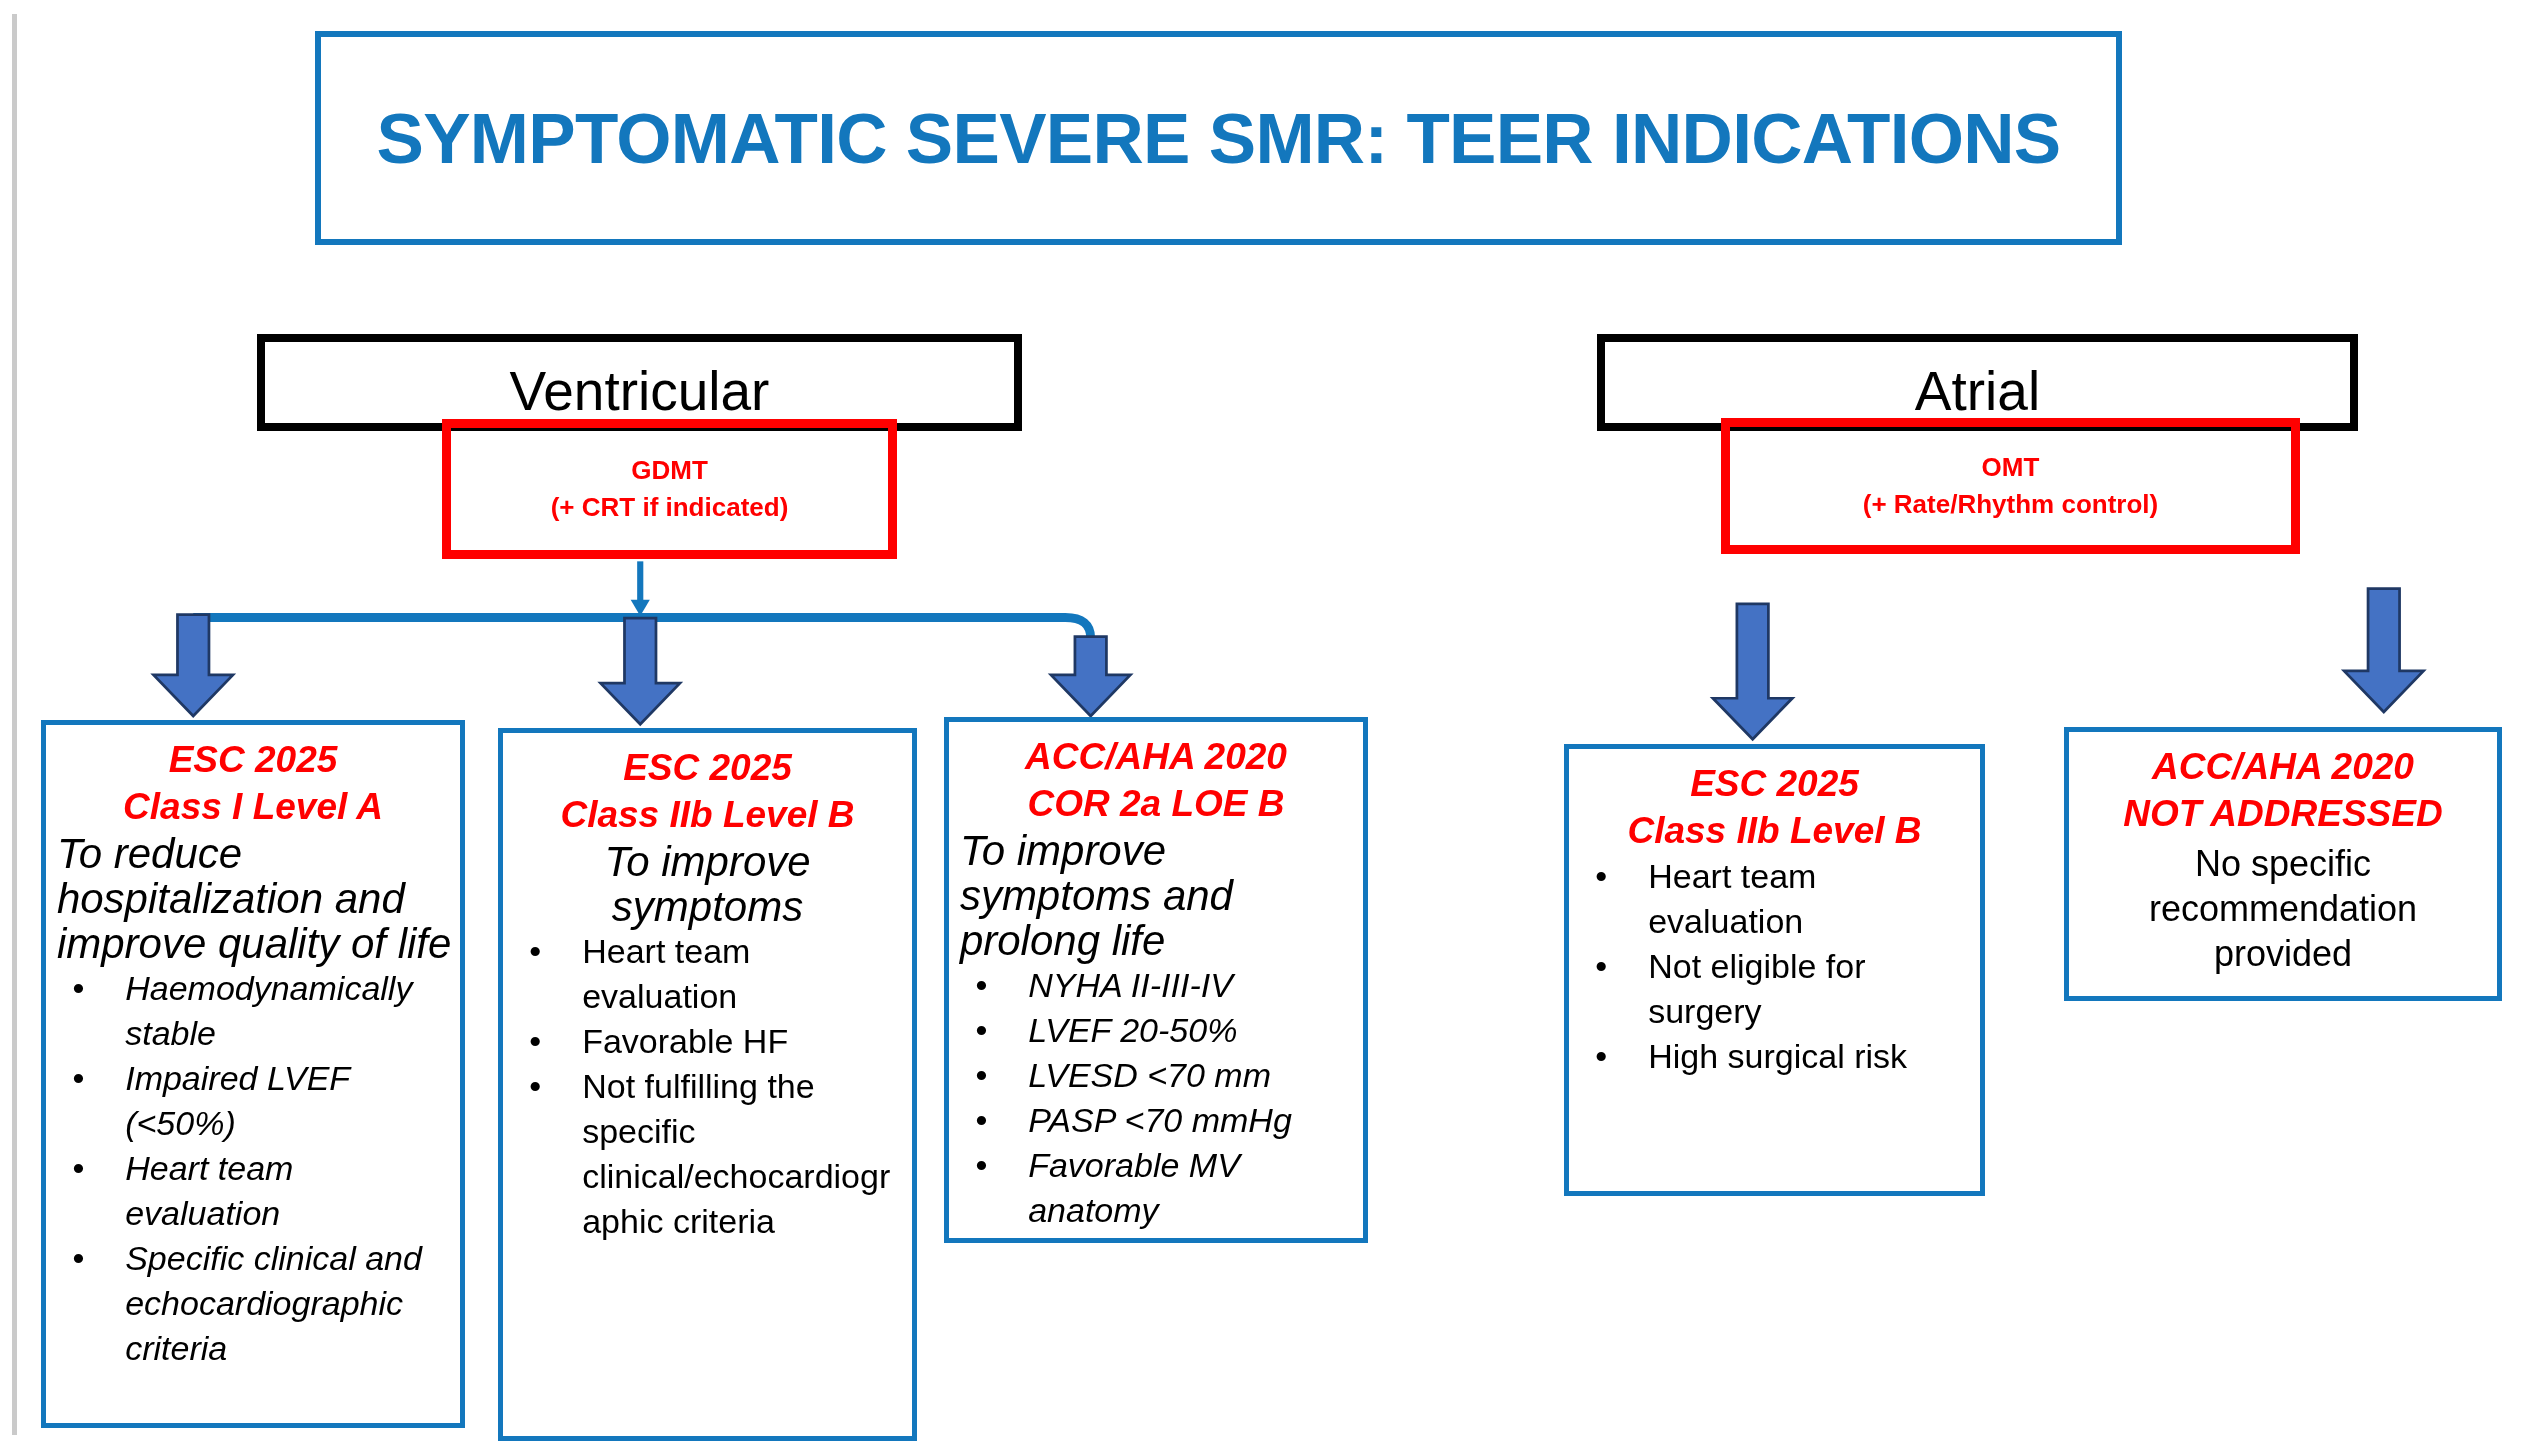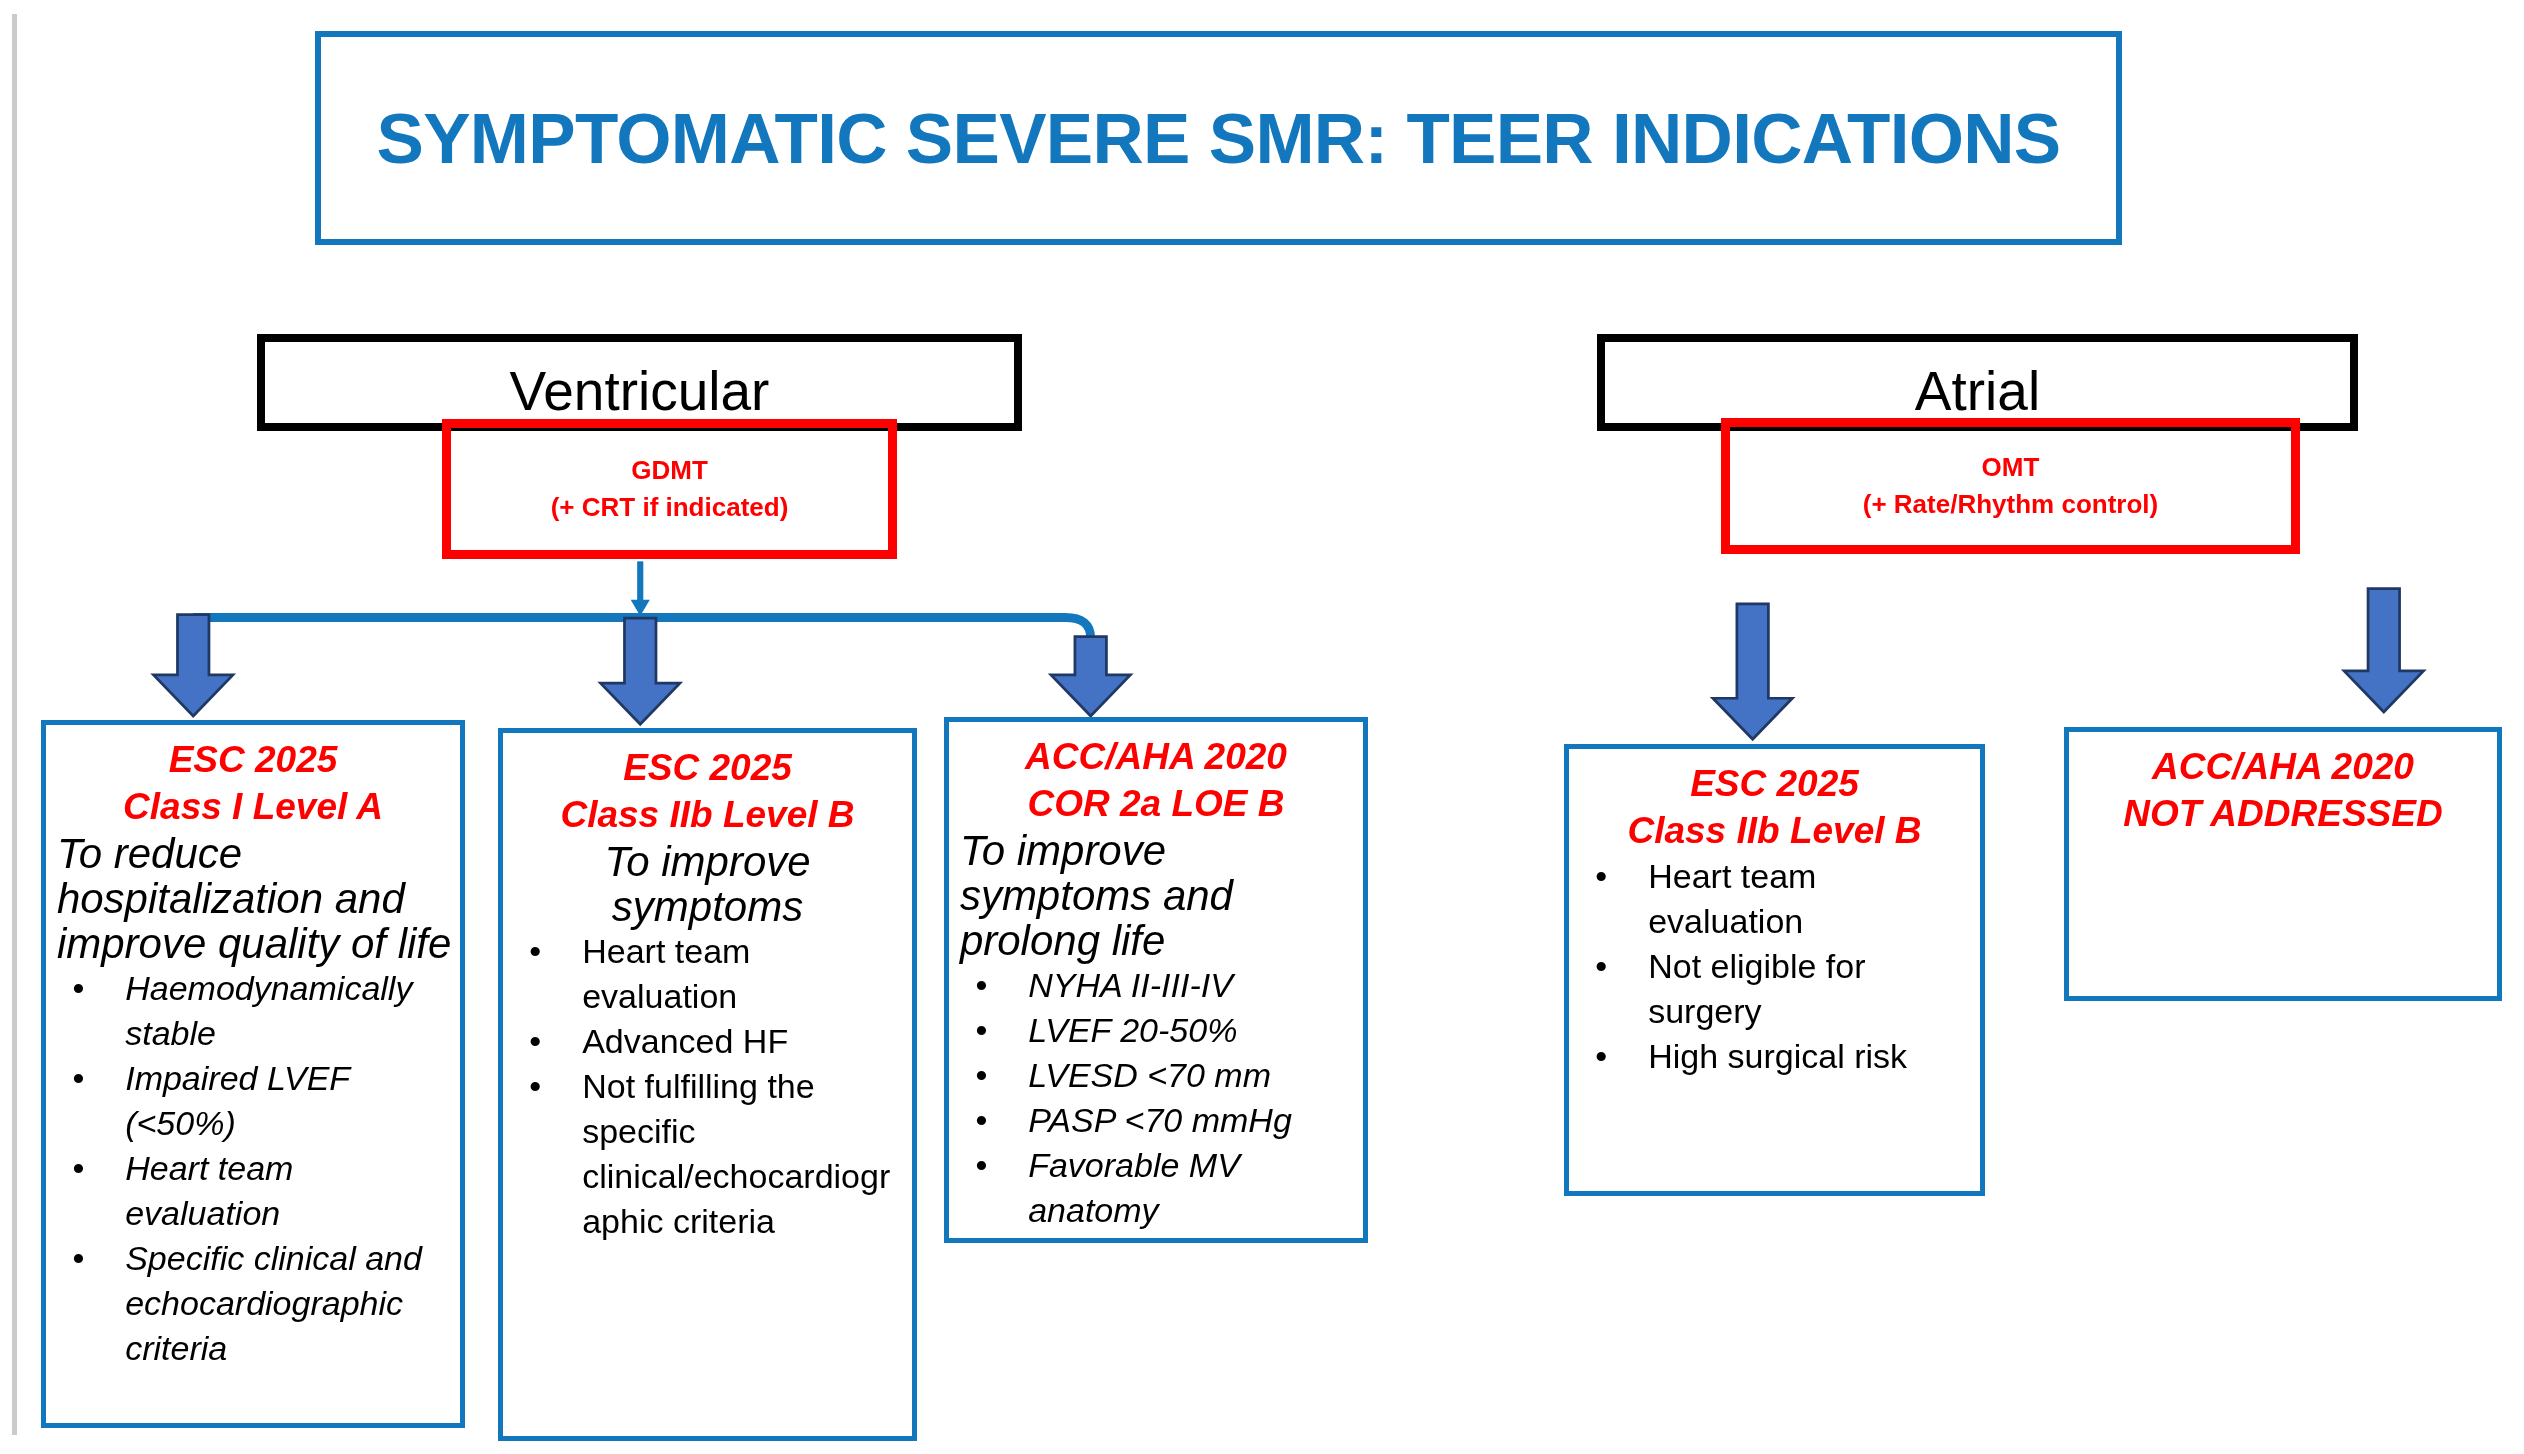--- a/index.html
+++ b/index.html
@@ -123,21 +123,21 @@
   </div>
 
   <div class="info-box box-2">
     <div class="box-title">
       <div>ESC 2025</div>
       <div>Class IIb Level B</div>
     </div>
     <div class="box-subtitle subtitle-center">To improve symptoms</div>
     <ul class="criteria gap-lg">
       <li>Heart team evaluation</li>
-      <li>Advanced HF</li>
+      <li>Favorable HF</li>
       <li>Not fulfilling the specific clinical/echocardiographic criteria</li>
     </ul>
   </div>
 
   <div class="info-box box-3">
     <div class="box-title">
       <div>ACC/AHA 2020</div>
       <div>COR 2a LOE B</div>
     </div>
     <div class="box-subtitle">To improve symptoms and prolong life</div>
@@ -160,16 +160,17 @@
       <li>Not eligible for surgery</li>
       <li>High surgical risk</li>
     </ul>
   </div>
 
   <div class="info-box box-5">
     <div class="box-title">
       <div>ACC/AHA 2020</div>
       <div>NOT ADDRESSED</div>
     </div>
+    <div class="box-note">No specific recommendation provided</div>
   </div>
 
 </div>
 
 
 </body></html>

